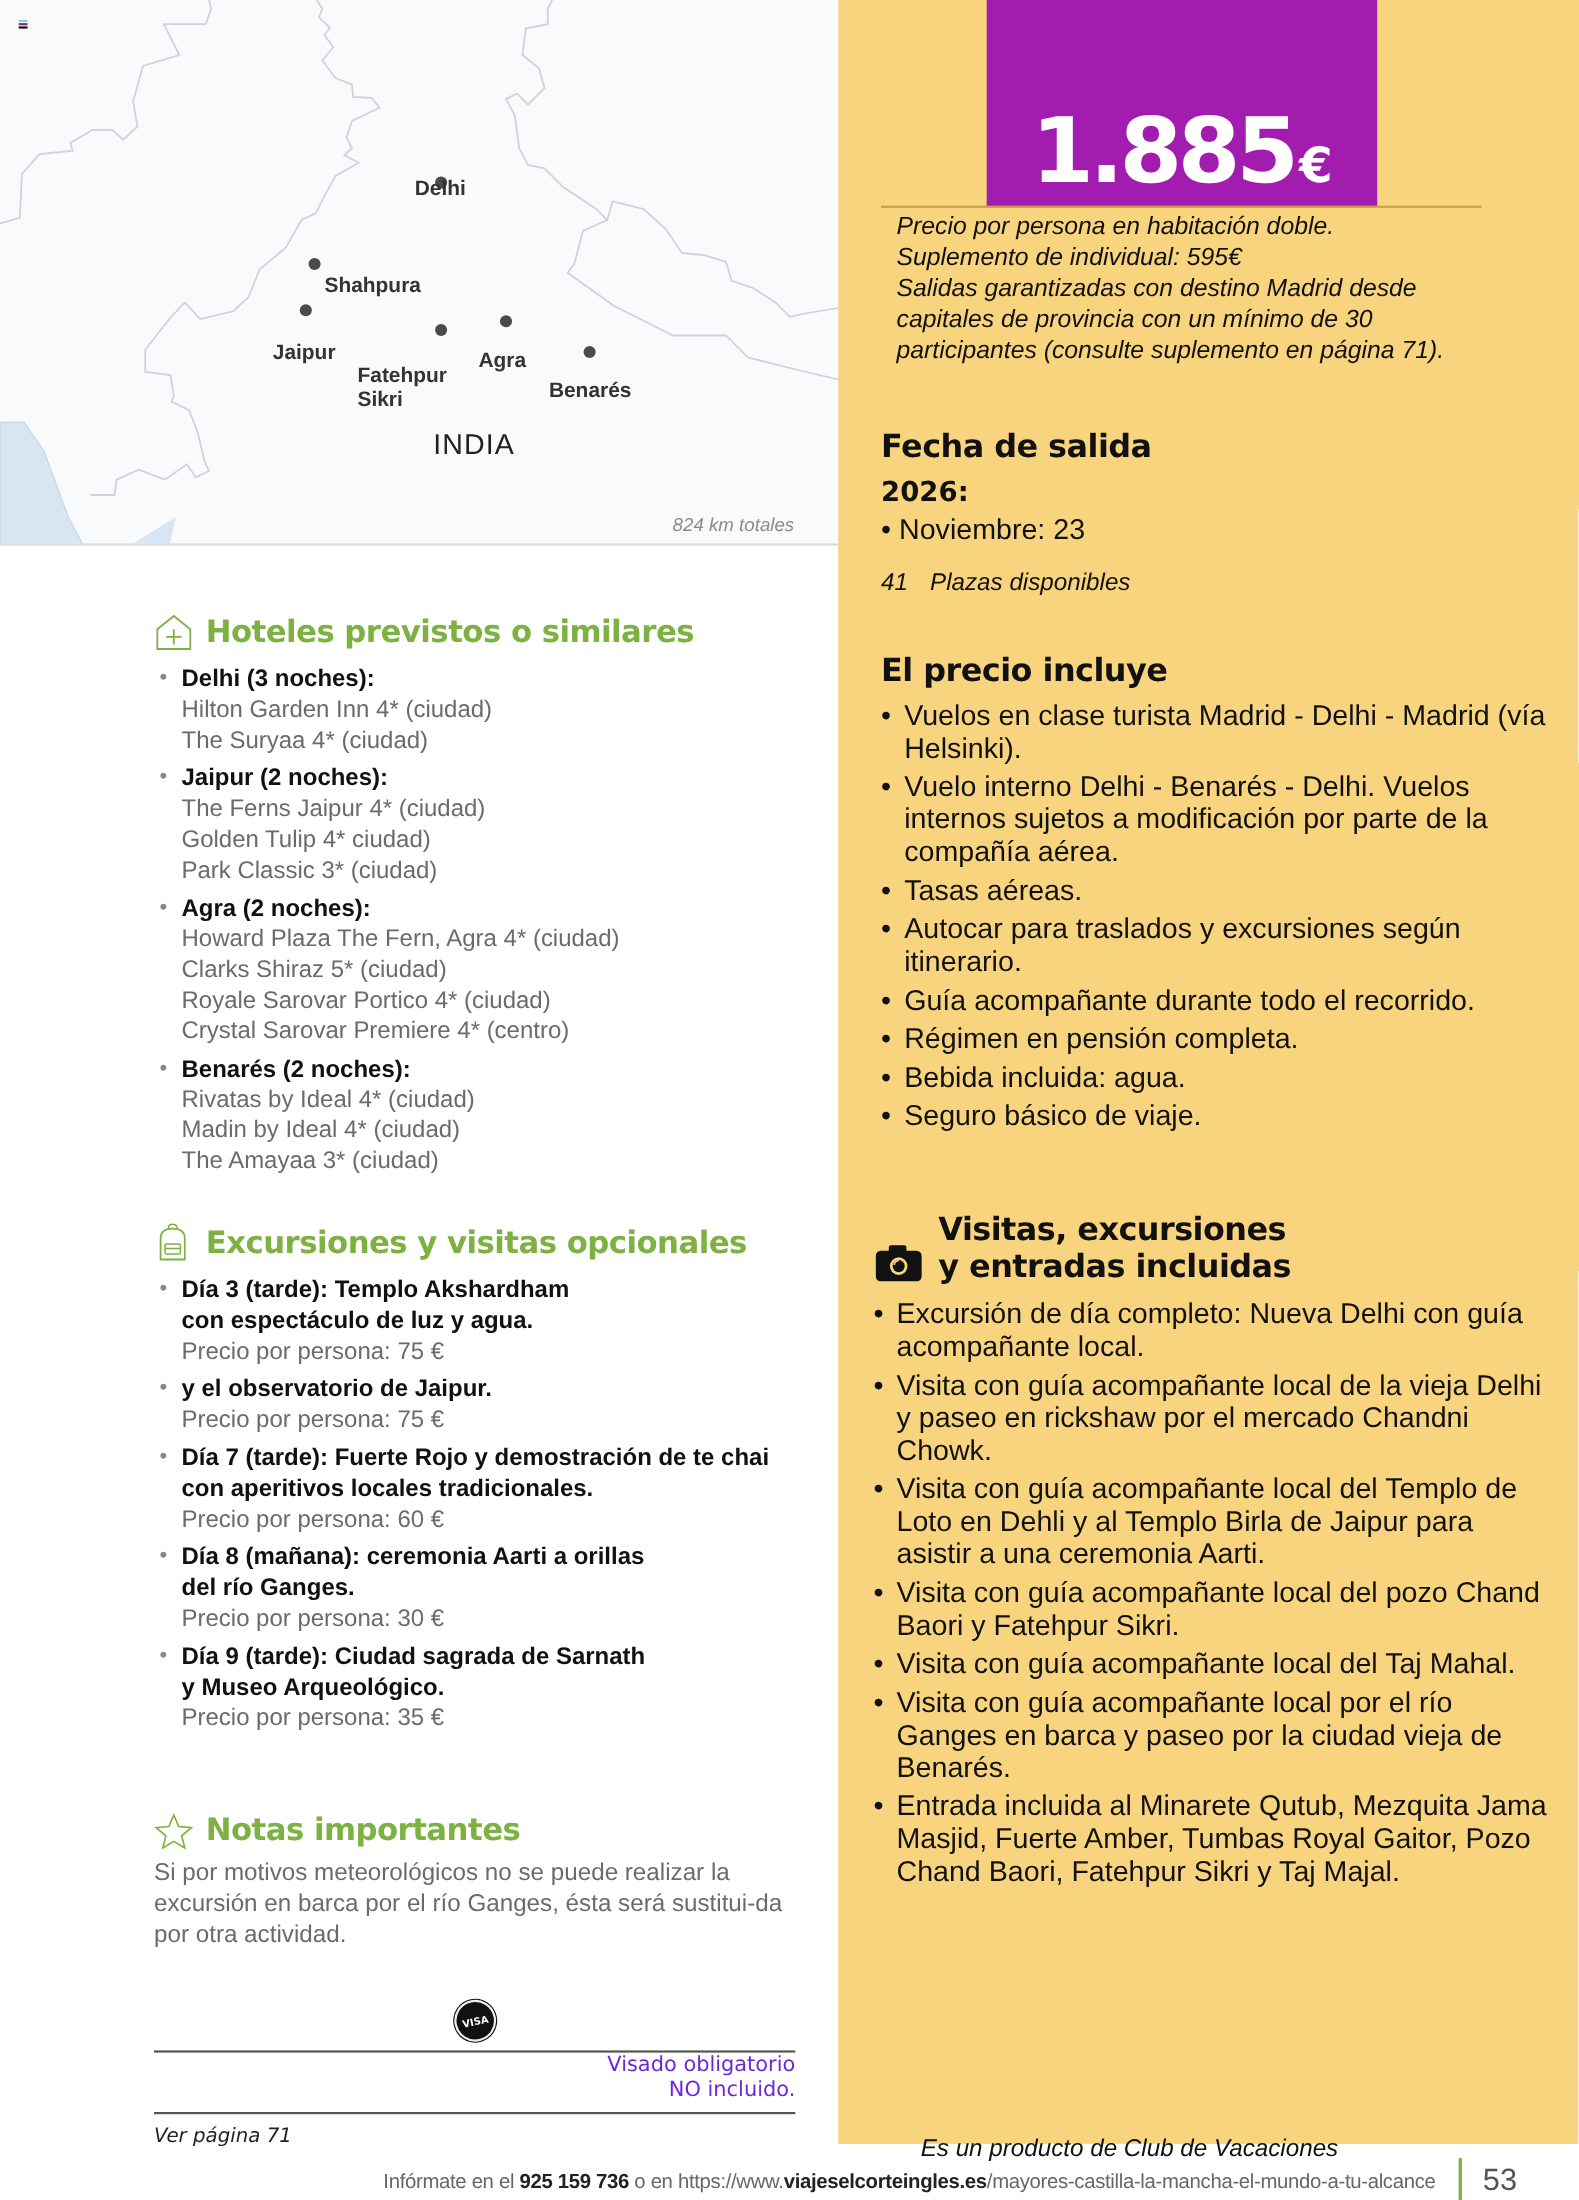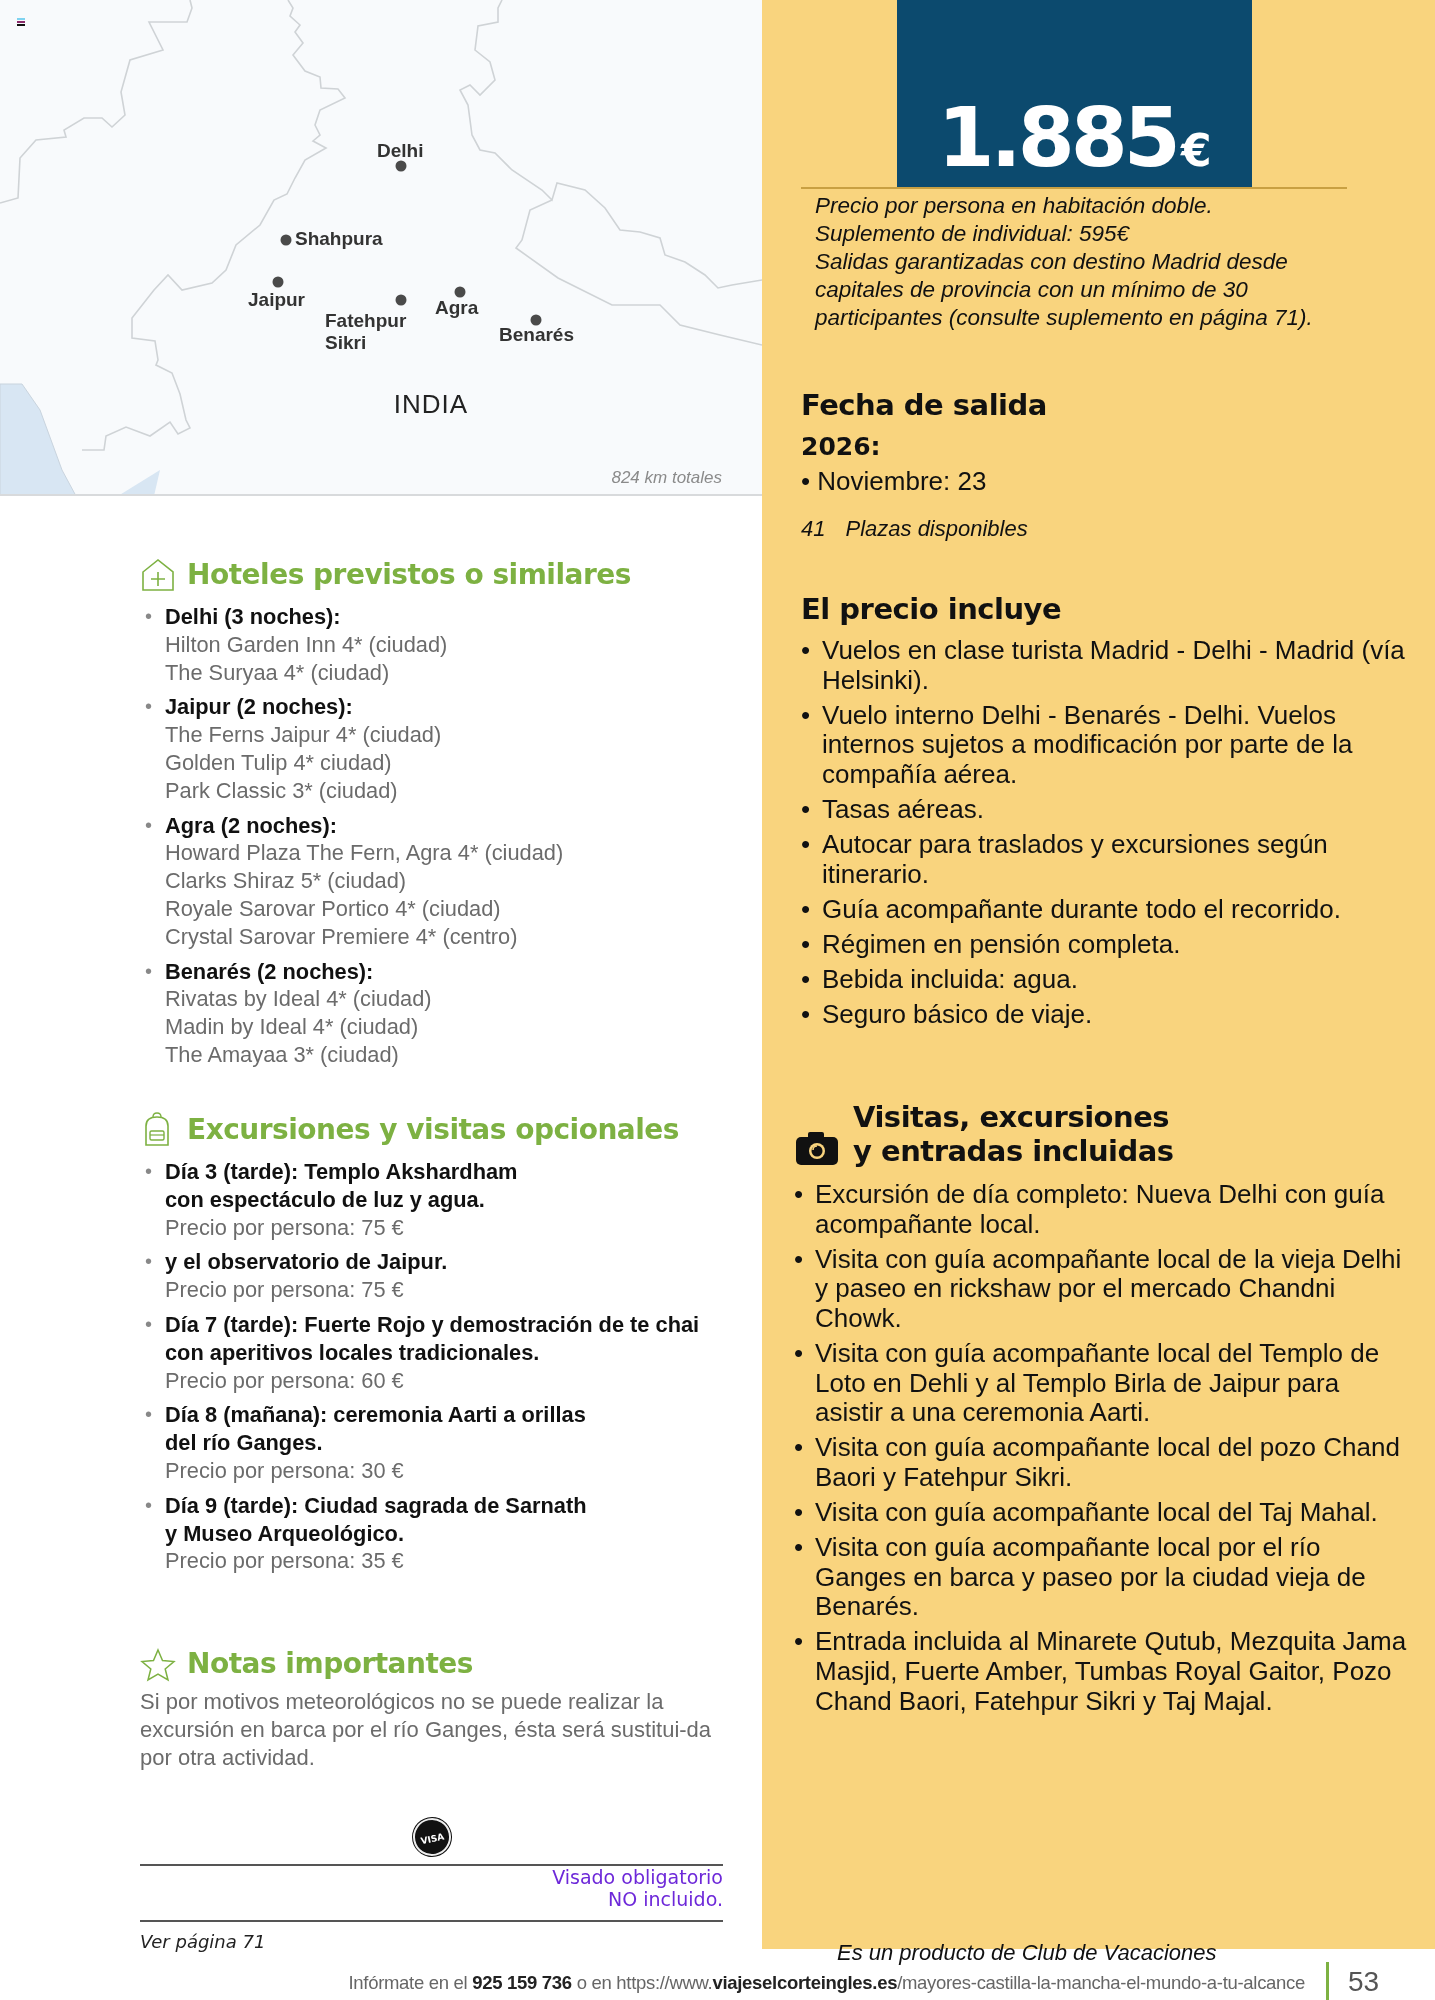--- a/index.html
+++ b/index.html
@@ -3,29 +3,29 @@
 <meta charset="utf-8">
 <style>
   * { margin:0; padding:0; box-sizing:border-box; }
   html, body { width:1435px; height:2000px; background:#ffffff; overflow:hidden; }
   body { position:relative; font-family:"Liberation Sans", sans-serif; color:#111; }
 
   
   .map { position:absolute; left:0; top:0; width:762px; height:496px; background:#f8fafc; overflow:hidden; border-bottom:2px solid #d8dadc; }
   .map svg.borders { position:absolute; left:0; top:0; }
   .map .dot { position:absolute; width:11px; height:11px; border-radius:50%; background:#4a4a4a; transform:translate(-50%,-50%); }
-  .map .city { position:absolute; font-family:"Liberation Sans", sans-serif; font-weight:bold; font-size:19px; color:#333; line-height:22px; white-space:nowrap; }
+  .map .city { position:absolute; font-family:"Liberation Sans", sans-serif; font-weight:bold; font-size:19px; color:#333; line-height:22px; white-space:nowrap;margin-top:21px; }
   .map .country { position:absolute; font-size:26px; color:#222; letter-spacing:1px; transform:translate(-50%,-50%); }
   .map .km { position:absolute; font-style:italic; font-size:17px; color:#8a8a8a; right:40px; top:468px; }
   .map .flagmark { position:absolute; left:17px; top:18px; width:8px; height:9px; }
   .map .flagmark i { display:block; height:2px; margin-bottom:1px; }
 
   
   .panel { position:absolute; left:762px; top:0; width:673px; height:1949px; background:#f9d47e; }
-  .pricebox { position:absolute; left:135px; top:0; width:355px; height:188px; background:#0c4a6e; }
+  .pricebox { position:absolute; left:135px; top:0; width:355px; height:188px; background:#a21caf; }
   .price { position:absolute; left:0; width:355px; top:90px; text-align:center; color:#fff; font-family:"DejaVu Sans", sans-serif; font-weight:bold; font-size:82px; letter-spacing:-4px; line-height:96px; }
   .price .cur { font-size:44px; letter-spacing:0; margin-left:4px; }
   .price-rule { position:absolute; left:39px; top:187px; width:546px; height:2px; background:#c9a042; }
   .price-notes { position:absolute; left:53px; top:192px; width:560px; font-style:italic; font-size:22.5px; line-height:28px; color:#111; }
 
   .ph { position:absolute; left:39px; font-family:"DejaVu Sans", sans-serif; font-weight:bold; font-size:29px; color:#111; letter-spacing:-0.5px; }
   .year { position:absolute; left:39px; top:432px; font-family:"DejaVu Sans", sans-serif; font-weight:bold; font-size:25px; }
   .date-item { position:absolute; left:39px; top:466px; font-size:26px; }
   .plazas { position:absolute; left:39px; top:516px; font-style:italic; font-size:22px; }
   .plazas span + span { margin-left:20px; }

